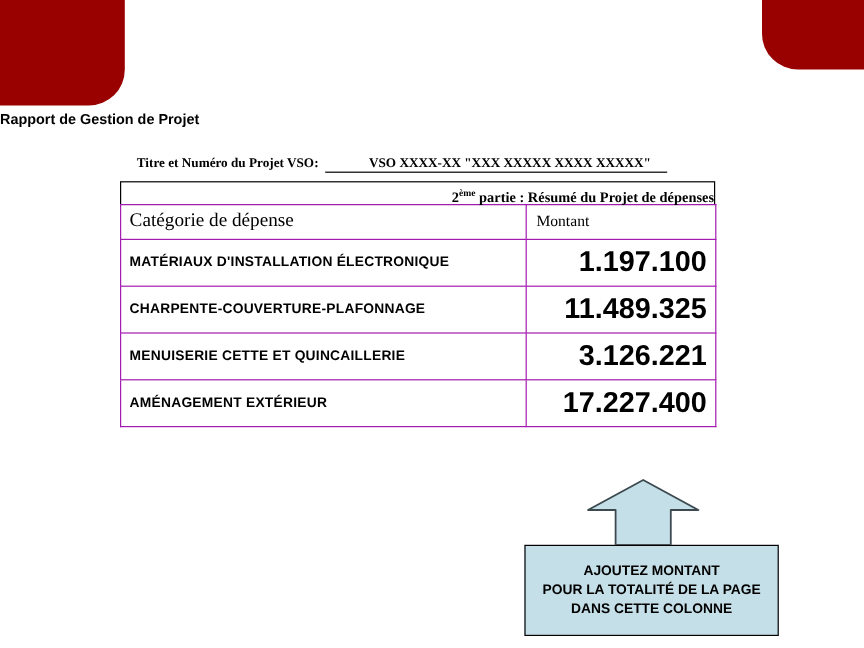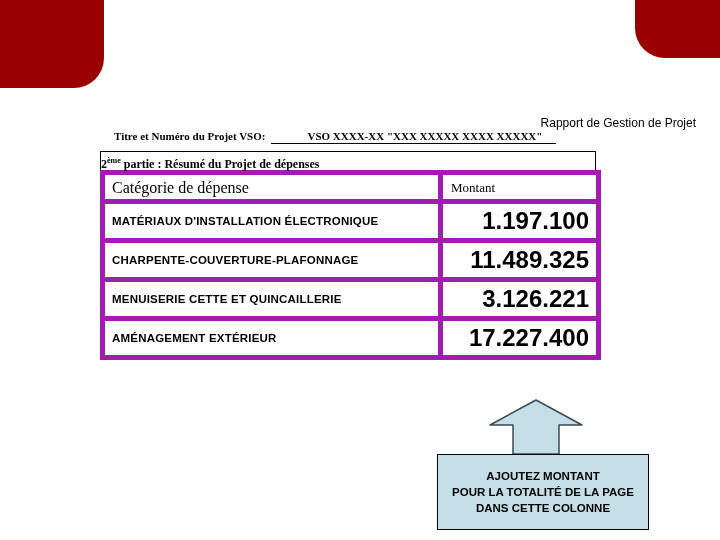--- a/index.html
+++ b/index.html
@@ -4,35 +4,35 @@
 <style>
   * { margin:0; padding:0; box-sizing:border-box; }
   html,body { width:720px; height:540px; background:#ffffff; font-family:"Liberation Sans",sans-serif; color:#000; }
   .slide { position:relative; width:720px; height:540px; background:#ffffff; overflow:hidden; }
 
   
   .corner { position:absolute; background:#990000; border-radius:30px; }
   .corner-tl { left:-28px; top:-32px; width:132px; height:120px; }
   .corner-tr { right:-28px; top:-32px; width:113px; height:90px; }
 
-  .title { position:absolute; left:0; top:116px; width:696px; text-align:right;
-           font-size:12px; font-weight:normal; }
+  .title { position:absolute; left:0; top:92px; width:696px; text-align:left;
+           font-size:12px; font-weight:bold; }
 
   .project-line { position:absolute; left:114px; top:130px; font-size:11px; font-weight:bold;
                   white-space:nowrap; display:flex; align-items:baseline;font-family:Liberation Serif, serif; }
   .project-value { border-bottom:1px solid #000; padding:0 14px 1px 36px; margin-left:6px; }
 
   .box { position:absolute; left:100px; top:151px; width:496px; }
-  .section-header { border:1px solid #000; height:20px; line-height:18px; text-align:left;
+  .section-header { border:1px solid #000; height:20px; line-height:18px; text-align:right;
                     font-family:"Liberation Serif",serif; font-weight:bold; font-size:12px; background:#fff; }
   .section-header sup { font-size:8px; }
 
   table { border-collapse:collapse; width:496px; table-layout:fixed; margin-top:-1px; }
   col.c1 { width:338px; } col.c2 { width:158px; }
-  td { border:5px solid #a21caf; background:#fff; vertical-align:middle; }
+  td { border:1px solid #a21caf; background:#fff; vertical-align:middle; }
   .cat-head { font-family:"Liberation Serif",serif; font-size:16px; font-weight:normal;
               padding:4px 0 0 7px; height:29px; vertical-align:top; }
   .mont-head { font-family:"Liberation Serif",serif; font-size:13px; font-weight:normal;
                padding:5px 0 0 8px; vertical-align:top; }
   .cat { font-size:11.5px; font-weight:bold; padding-left:7px; height:39px; letter-spacing:0.2px; }
   .amt { font-size:24px; text-align:right; padding-right:7px;font-weight:bold; }
   .total-label { font-size:27px; font-weight:bold; text-align:right; padding-right:5px; height:41px; }
   .total-amt { border-left:6px solid #000; }
 
   .arrow-wrap { position:absolute; left:487px; top:398px; width:98px; height:58px; }

